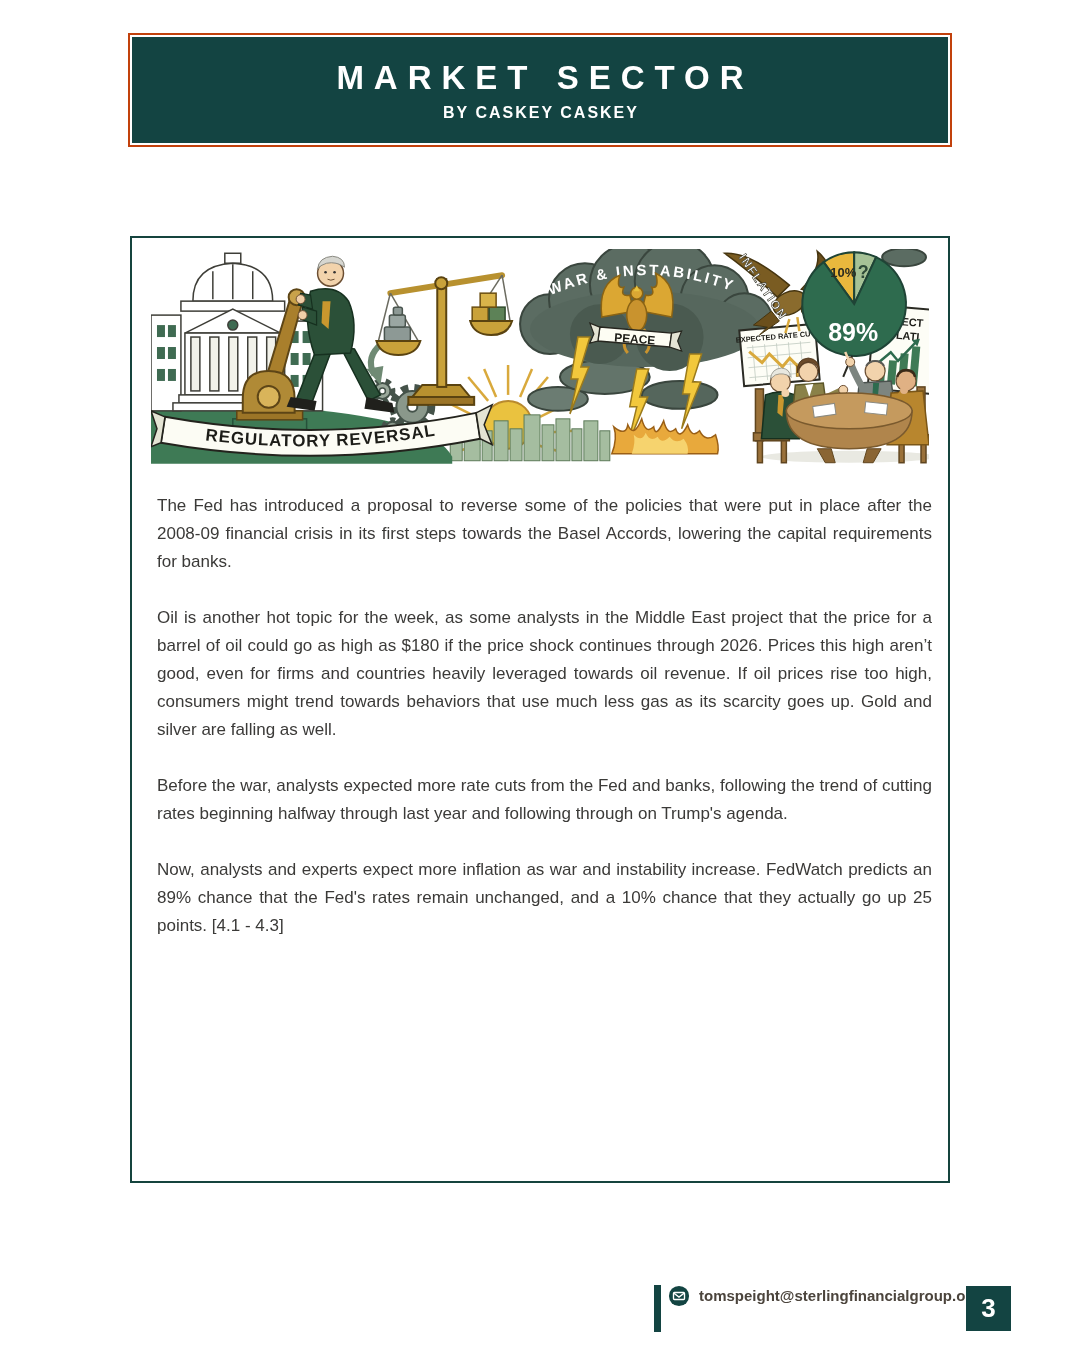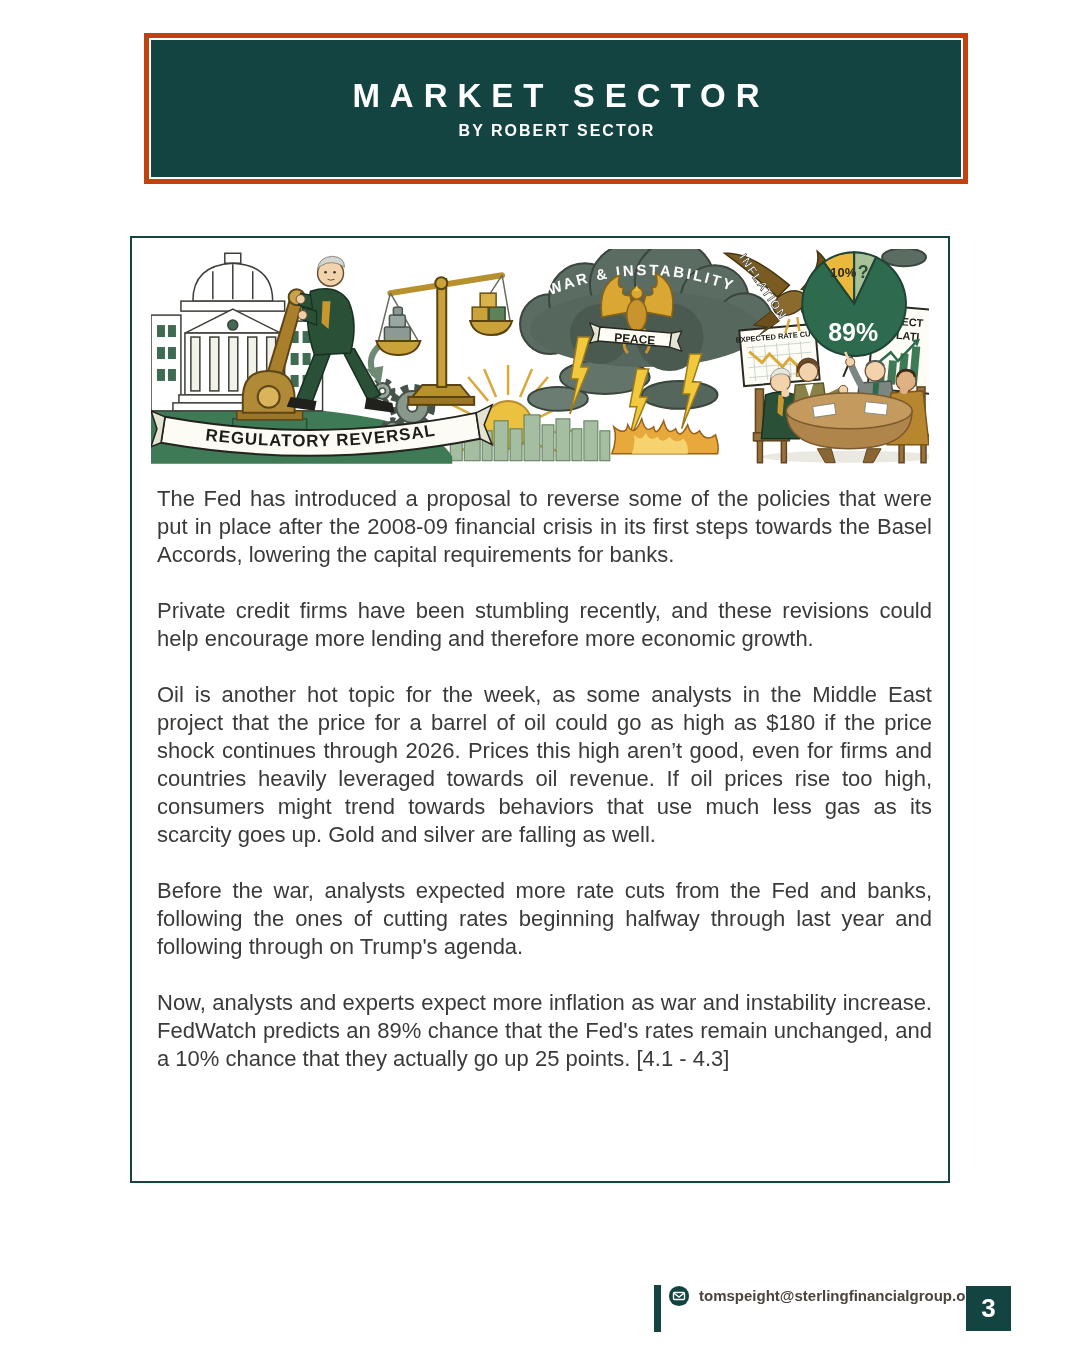--- a/index.html
+++ b/index.html
@@ -1,53 +1,53 @@
 <!DOCTYPE html>
 <html><head>
 <meta charset="utf-8">
 <style>
   html,body{margin:0;padding:0;background:#ffffff;}
   body{width:1080px;height:1350px;position:relative;font-family:"Liberation Sans",sans-serif;}
   .page{position:absolute;left:0;top:0;width:1080px;height:1350px;background:#ffffff;overflow:hidden;}
 
   
-  .banner{position:absolute;left:144px;top:33px;width:824px;height:151px;box-sizing:border-box;
-    background:#134442;border:5px solid #c2410c;box-shadow:inset 0 0 0 2px #ffffff;
+  .banner{position:absolute;left:128px;top:33px;width:824px;height:114px;box-sizing:border-box;
+    background:#134442;border:2px solid #c2410c;box-shadow:inset 0 0 0 2px #ffffff;
     display:flex;flex-direction:column;align-items:center;justify-content:center;}
   .banner h1{margin:0;color:#ffffff;font-size:33px;font-weight:bold;letter-spacing:10px;text-indent:10px;}
   .banner .byline{margin-top:7px;color:#ffffff;font-size:16px;font-weight:bold;letter-spacing:2px;text-indent:2px;}
 
   
   .content-box{position:absolute;left:130px;top:236px;width:820px;height:947px;box-sizing:border-box;
     border:2px solid #15443E;background:#ffffff;}
   .illustration{position:absolute;left:19px;top:11px;width:778px;height:215px;}
   .illustration svg{display:block;overflow:hidden;}
 
-  .article{position:absolute;left:25px;top:247px;width:775px;color:#3B3A38;
-    font-size:22px;line-height:28px;text-align:justify;}
+  .article{position:absolute;left:25px;top:254px;width:775px;color:#3B3A38;
+    font-size:17px;line-height:28px;text-align:justify;}
   .article p{margin:0 0 28px 0;}
   .article p:last-child{margin-bottom:12px;}
 
   
   .footer-bar{position:absolute;left:654px;top:1285px;width:7px;height:47px;background:#134442;}
   .contact{position:absolute;left:668px;top:1283px;width:290px;}
   .contact .row{display:flex;align-items:center;height:25px;}
   .contact .cicon{width:22px;height:22px;margin-right:9px;flex:0 0 22px;}
   .contact .ctext{font-size:15px;font-weight:bold;color:#4B443C;white-space:nowrap;}
   .pagenum{position:absolute;left:966px;top:1286px;width:45px;height:45px;background:#134442;
     display:flex;align-items:center;justify-content:center;color:#ffffff;font-size:26px;font-weight:bold;}
 </style>
 </head>
 <body>
 
 <div class="page">
 
   <header class="banner">
     <h1>MARKET SECTOR</h1>
-    <div class="byline">BY ROBERT SECTOR</div>
+    <div class="byline">BY CASKEY CASKEY</div>
   </header>
 
   <section class="content-box">
 
     <div class="illustration">
       <svg width="778" height="215" viewBox="0 0 780 215" style="overflow:hidden" xmlns="http://www.w3.org/2000/svg">
         <defs>
           <path id="ribbonPath" d="M18,186 Q170,212 322,180"></path>
           <path id="warArc" d="M396,48 Q492,6 588,44"></path>
         </defs>
@@ -349,23 +349,22 @@
           <polygon points="668,200 676,214 686,214 682,200" fill="#8A6534" stroke="#5F451F" stroke-width="1"></polygon>
           <polygon points="718,200 714,214 724,214 732,200" fill="#8A6534" stroke="#5F451F" stroke-width="1"></polygon>
           <rect x="664" y="156" width="22" height="11" transform="rotate(-8 675 161)" fill="#FFFFFF" stroke="#8A8A82" stroke-width="1"></rect>
           <rect x="716" y="154" width="22" height="11" transform="rotate(6 727 159)" fill="#FFFFFF" stroke="#8A8A82" stroke-width="1"></rect>
         </g>
       </svg>
     </div>
 
     <div class="article">
       <p>The Fed has introduced a proposal to reverse some of the policies that were put in place after the 2008-09 financial crisis in its first steps towards the Basel Accords, lowering the capital requirements for banks.</p>
-      <p>Private credit firms have been stumbling recently, and these revisions could help encourage more lending and therefore more economic growth.</p>
       <p>Oil is another hot topic for the week, as some analysts in the Middle East project that the price for a barrel of oil could go as high as $180 if the price shock continues through 2026. Prices this high aren’t good, even for firms and countries heavily leveraged towards oil revenue. If oil prices rise too high, consumers might trend towards behaviors that use much less gas as its scarcity goes up. Gold and silver are falling as well.</p>
-      <p>Before the war, analysts expected more rate cuts from the Fed and banks, following the ones of cutting rates beginning halfway through last year and following through on Trump's agenda.</p>
+      <p>Before the war, analysts expected more rate cuts from the Fed and banks, following the trend of cutting rates beginning halfway through last year and following through on Trump's agenda.</p>
       <p>Now, analysts and experts expect more inflation as war and instability increase. FedWatch predicts an 89% chance that the Fed's rates remain unchanged, and a 10% chance that they actually go up 25 points. [4.1 - 4.3]</p>
     </div>
   </section>
 
   <div class="footer-bar"></div>
   <div class="contact">
     <div class="row">
       <span class="cicon">
         <svg viewBox="0 0 24 24" width="22" height="22">
           <circle cx="12" cy="12" r="11" fill="#134442"></circle>

